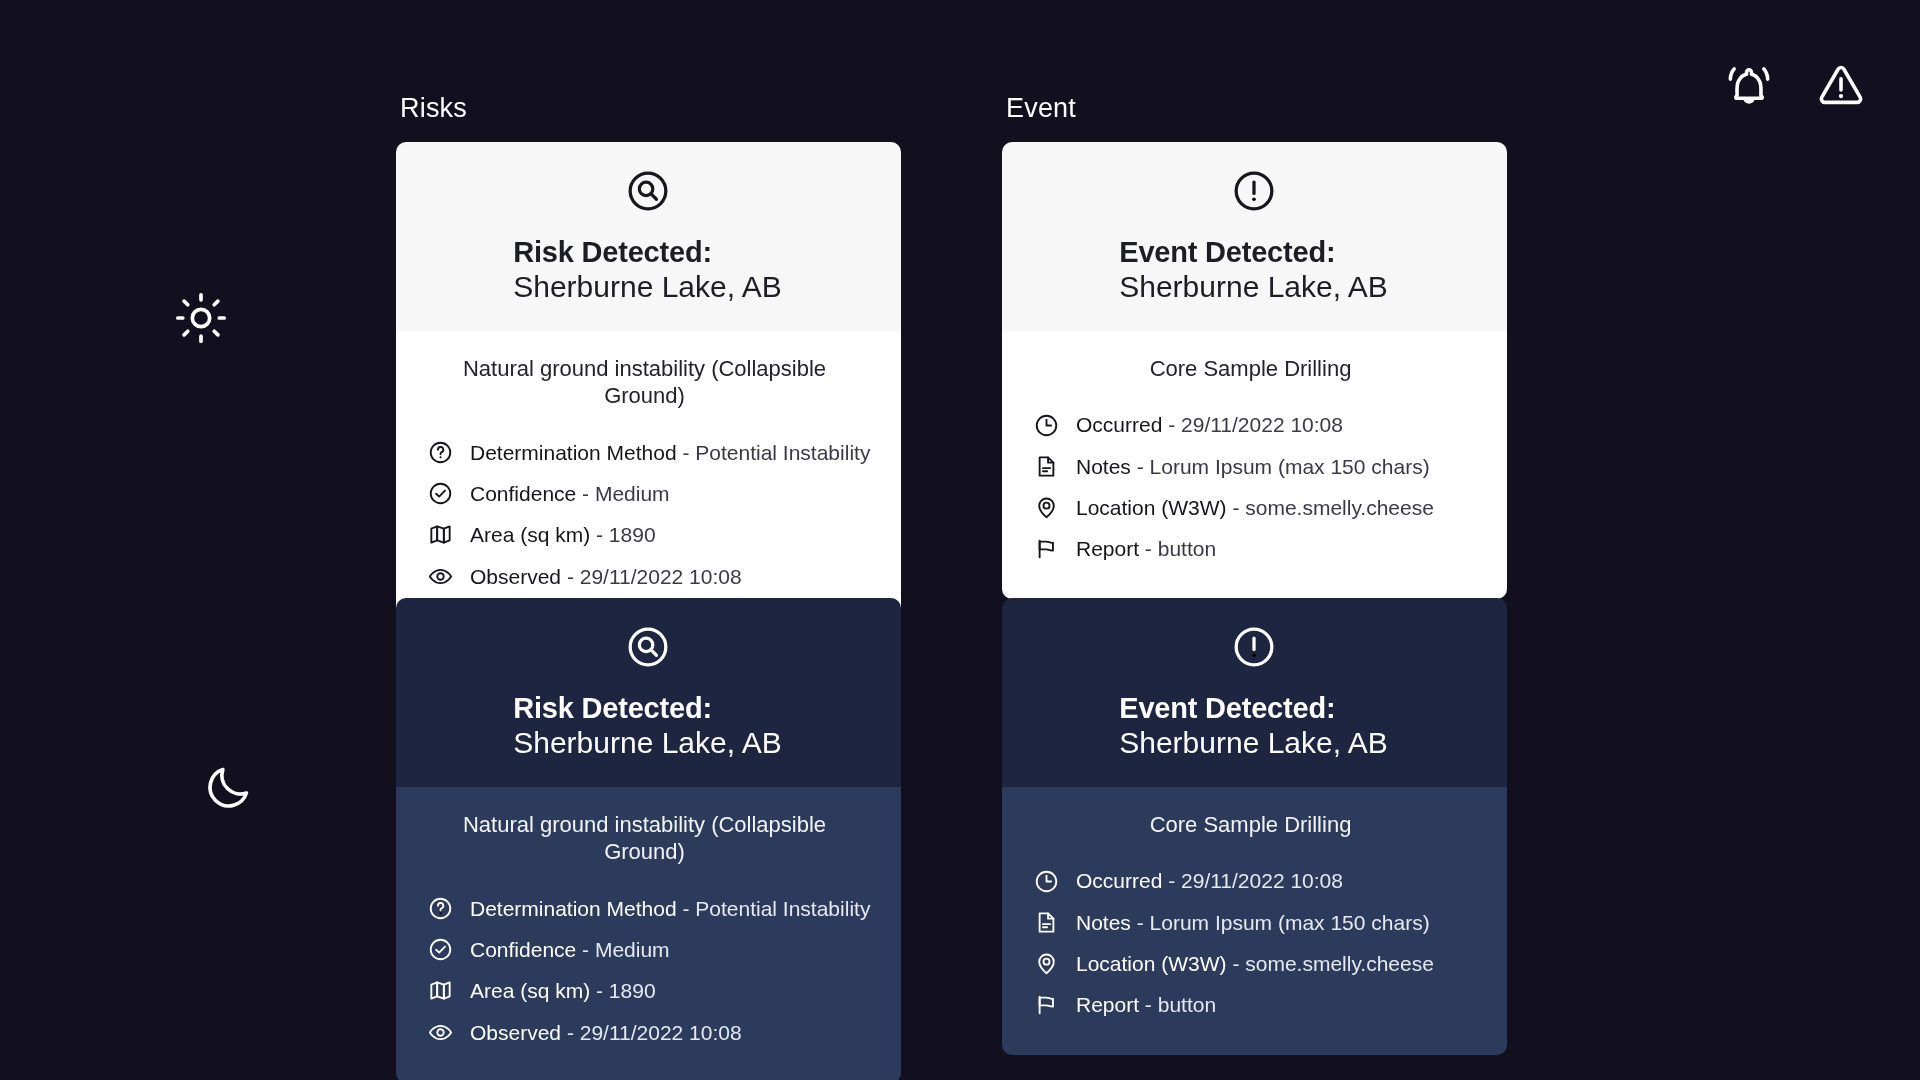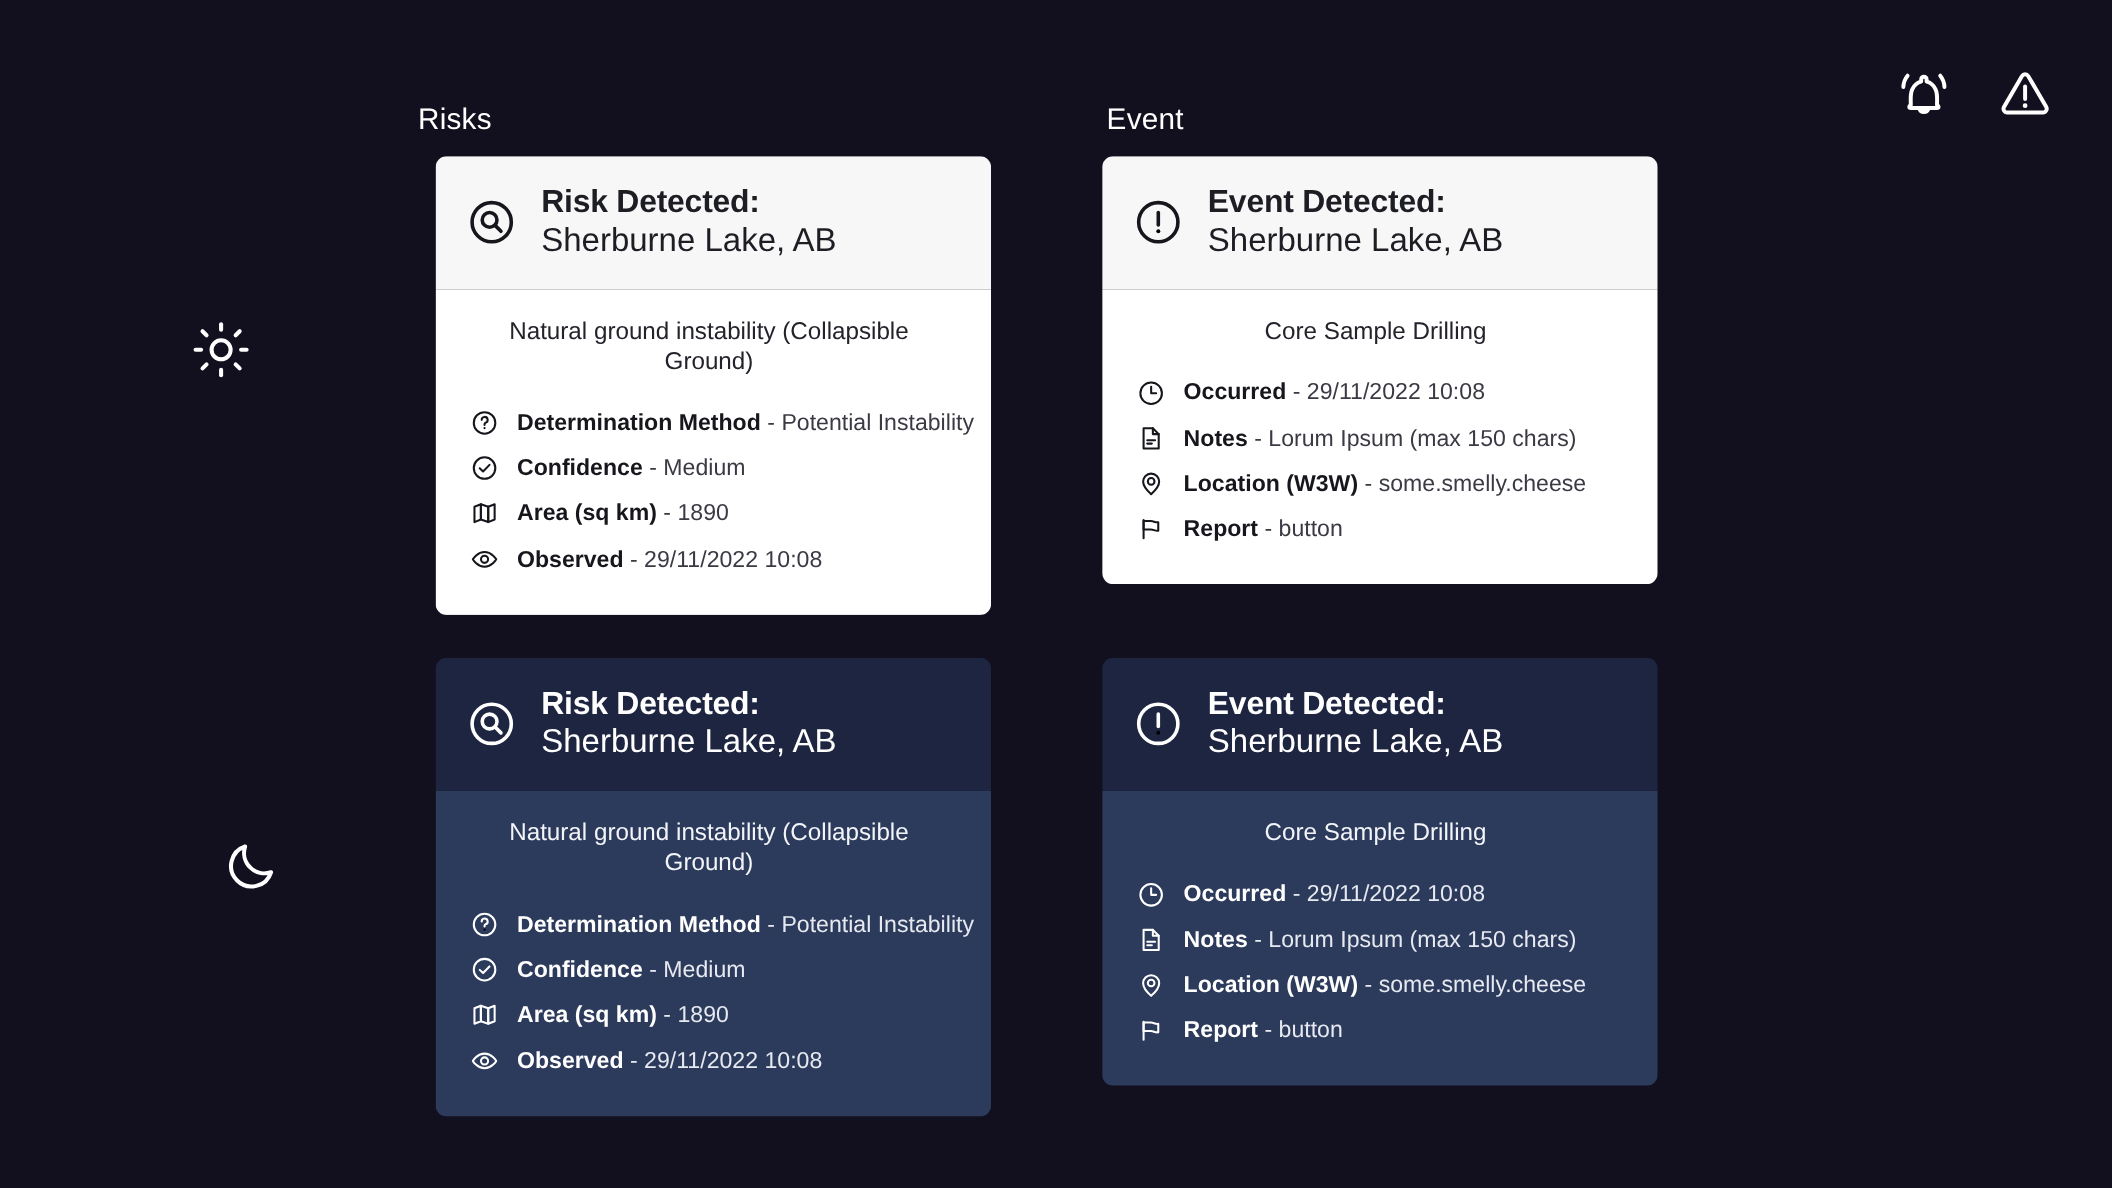--- a/index.html
+++ b/index.html
@@ -32,41 +32,42 @@
   .theme-icon svg { display: block; }
 
   
   .col-heading {
     position: absolute;
     font-size: 27px;
     color: #ffffff;
     font-weight: 400;
     letter-spacing: 0.2px;
   }
-  .col-heading.risks  { left: 380px; top: 93px; }
+  .col-heading.risks  { left: 400px; top: 93px; }
   .col-heading.events { left: 1006px; top: 93px; }
 
   
   .card {
     position: absolute;
     width: 505px;
     border-radius: 10px;
     overflow: hidden;
   }
   .card.risk-light  { left: 396px;  top: 142px; }
   .card.event-light { left: 1002px; top: 142px; }
   .card.risk-dark   { left: 396px;  top: 598px; }
   .card.event-dark  { left: 1002px; top: 598px; }
 
   .card-header {
     display: flex;
     align-items: center;
     gap: 22px;
     padding: 26px 30px 26px 28px;
     min-height: 118px;
+    flex-direction: column;
   }
   .card-header svg { display: block; flex: 0 0 auto; }
 
   .header-text { display: flex; flex-direction: column; gap: 2px; }
   .header-title {
     font-size: 29px;
     font-weight: 700;
     letter-spacing: -0.2px;
     line-height: 1.12;
   }
@@ -88,21 +89,21 @@
 
   .detail-row {
     display: flex;
     align-items: center;
     gap: 17px;
     font-size: 21px;
     line-height: 1.2;
     padding: 8px 0;
   }
   .detail-row svg { display: block; flex: 0 0 auto; }
-  .detail-label { font-weight: 700; }
+  .detail-label { font-weight: 400; }
   .detail-value { font-weight: 400; }
   .detail-text { white-space: nowrap; }
 
   
   .theme-light .card-header { background: #f7f7f8; }
   .theme-light .card-body   { background: #ffffff; }
   .theme-light .header-title,
   .theme-light .header-sub  { color: #1d1d24; }
   .theme-light .body-summary { color: #23232b; }
   .theme-light .detail-label { color: #16161c; }

